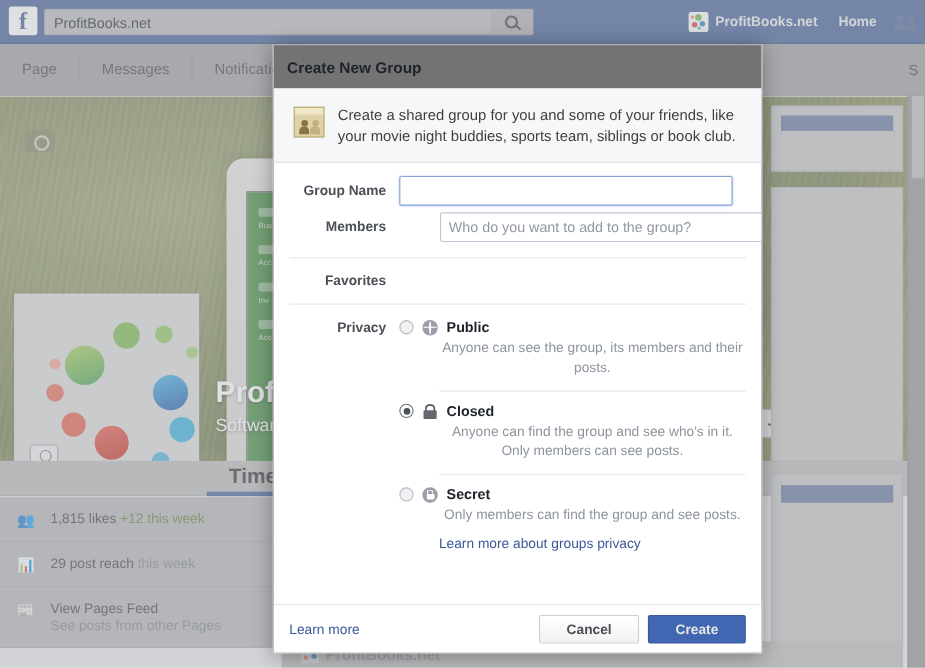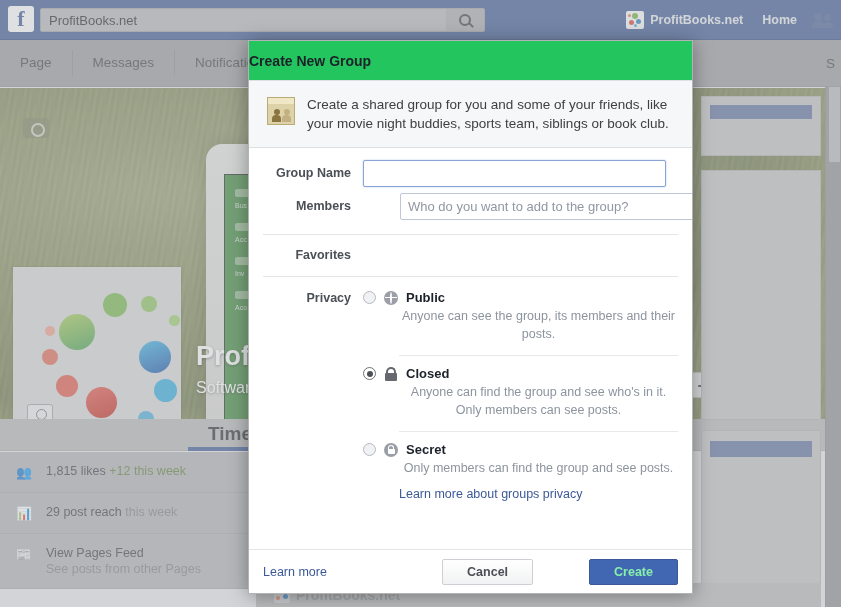--- a/index.html
+++ b/index.html
@@ -222,22 +222,22 @@
   .modal {
     position: absolute; left: 248px; top: 40px;
     width: 445px; height: 554px;
     background: #fff;
     border: 1px solid #b3b3b3;
     box-shadow: 0 2px 18px rgba(0,0,0,.35);
     display: flex; flex-direction: column;
   }
   .modal-header {
     height: 40px; flex: 0 0 40px;
-    background: #22c55e; border-bottom: 1px solid #dddfe2;
-    display: flex; align-items: center; padding: 0 0;
+    background: #737373; border-bottom: 1px solid #dddfe2;
+    display: flex; align-items: center; padding: 0 12px;
   }
   .modal-title { font-size: 14px; font-weight: bold; color: #1d2129; }
 
   .modal-intro {
     background: #f6f7f8; border-bottom: 1px solid #dddfe2;
     display: flex; gap: 12px; padding: 14px 14px 14px 18px;
   }
   .grp-icon {
     flex: 0 0 28px; width: 28px; height: 28px; margin-top: 2px;
     background: #ddd2a8; border: 1px solid #b9ab76; position: relative; overflow:hidden;
@@ -316,21 +316,21 @@
     padding: 0 14px; background: #fff;
   }
   .footer-left { font-size: 12.5px; color: #3b5998; text-decoration: none; }
   .footer-right { display:flex; gap: 8px; }
   .btn {
     font-size: 12.5px; font-weight: bold; border-radius: 2px;
     padding: 0 24px; height: 26px; line-height: 24px; cursor: pointer;
     font-family: "Liberation Sans", sans-serif;
   }
   .btn-cancel { background: linear-gradient(180deg,#fff,#f1f2f3); border:1px solid #ccd0d5; color:#4b4f56; }
-  .btn-create { background: #4267b2; border:1px solid #3b5998; color:#86efac;margin-left:48px; }
+  .btn-create { background: #4267b2; border:1px solid #3b5998; color:#e5e5e5; }
 </style>
 </head>
 <body>
 
 <div id="root">
 
   <div id="bg-page">
 
     <div class="cover">
       <div class="cover-grass"></div>

